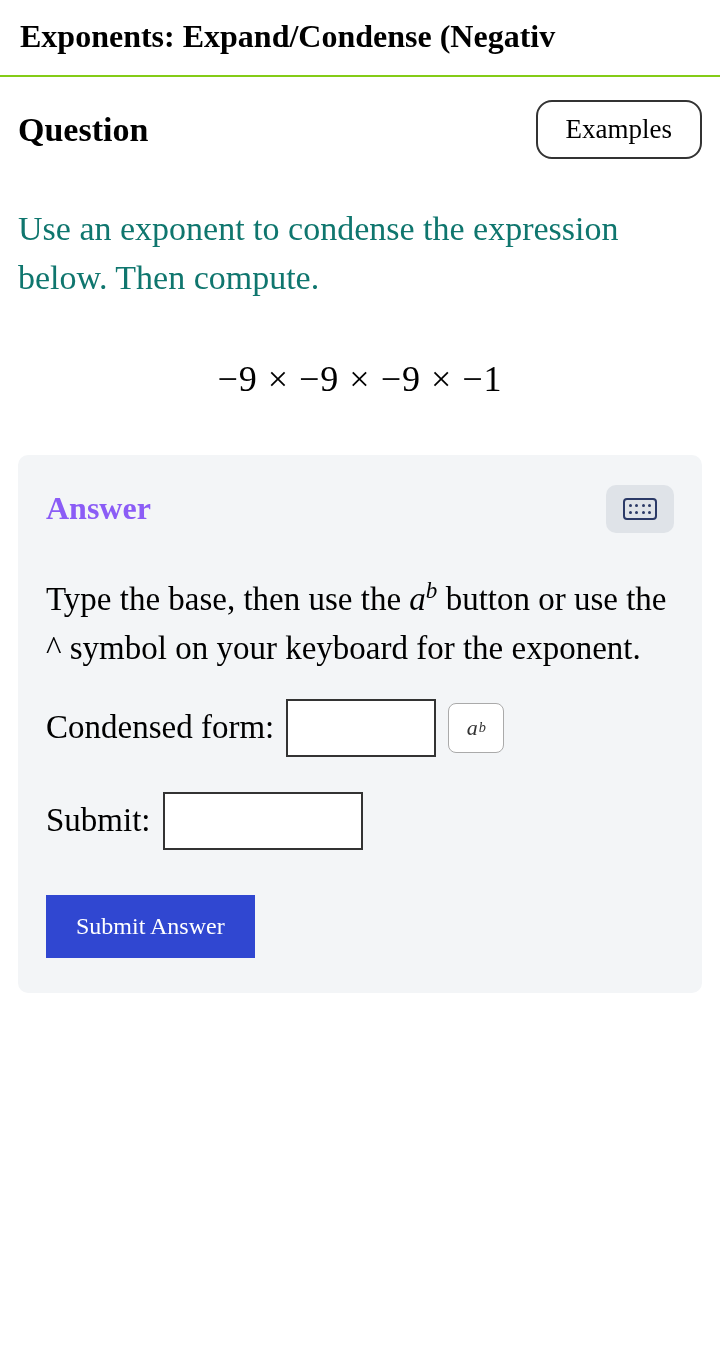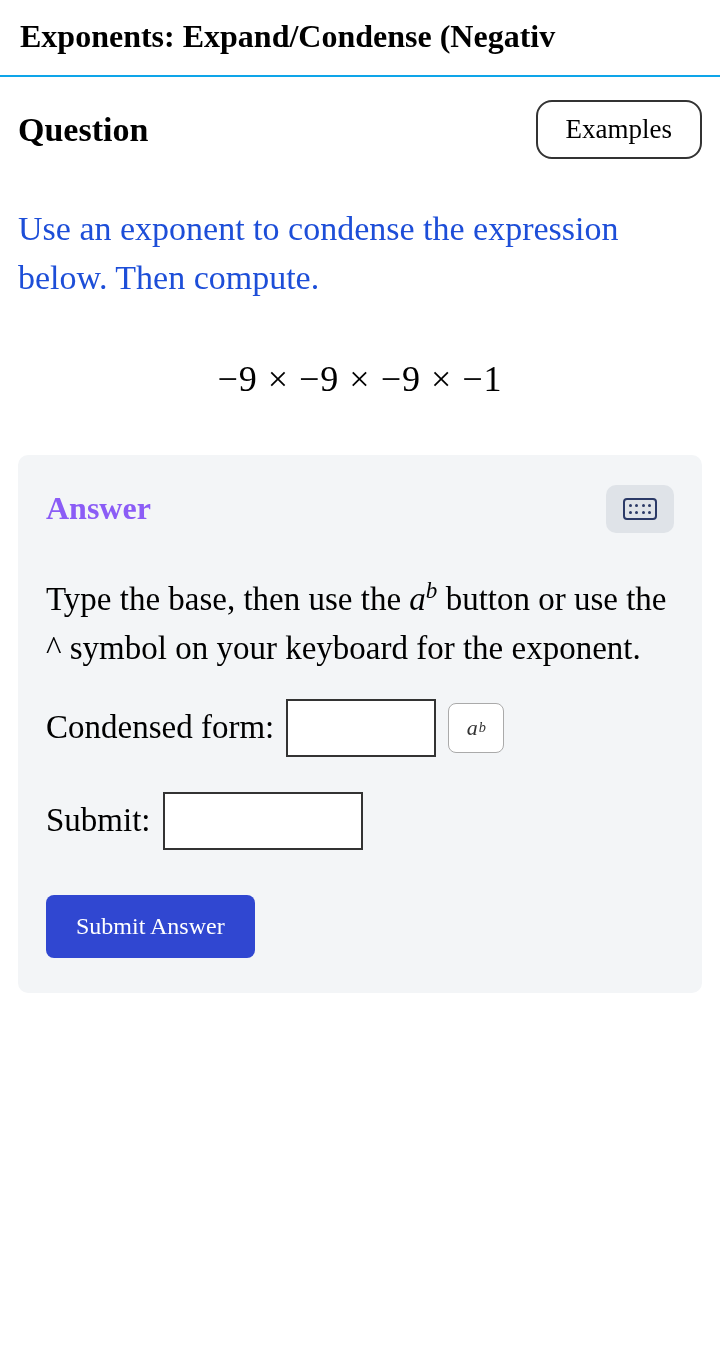--- a/index.html
+++ b/index.html
@@ -15,21 +15,21 @@
     }
     .page-title {
       font-size: 32px;
       font-weight: bold;
       padding: 18px 20px 20px 20px;
       color: #000;
       white-space: nowrap;
       overflow: hidden;
     }
     .main-container {
-      border-top: 2px solid #0ea5e9;
+      border-top: 2px solid #84cc16;
       padding: 18px;
     }
     .question-header {
       display: flex;
       justify-content: space-between;
       align-items: center;
       margin-bottom: 40px;
       padding: 5px 0;
     }
     .question-heading {
@@ -45,21 +45,21 @@
       border-radius: 16px;
       background: #fff;
       cursor: pointer;
       color: #000;
       margin-left: 36px;
     }
     .instruction-text {
       font-size: 34px;
       line-height: 1.45;
       margin-bottom: 55px;
-      color: #1d4ed8;
+      color: #0f766e;
     }
     .expression {
       font-size: 36px;
       text-align: center;
       margin-bottom: 55px;
       font-family: 'Times New Roman', serif;
       letter-spacing: 1px;
     }
     .answer-panel {
       background: #f3f5f7;
@@ -164,21 +164,21 @@
       color: #333;
     }
     .exponent-button sup {
       font-size: 0.65em;
       margin-left: 1px;
     }
     .submit-button {
       background: #3047d1;
       color: #fff;
       border: none;
-      border-radius: 8px;
+      border-radius: 0;
       padding: 18px 30px;
       font-size: 24px;
       font-family: Georgia, serif;
       cursor: pointer;
       margin-top: 10px;
     }
   </style>
 </head>
 <body>
 

